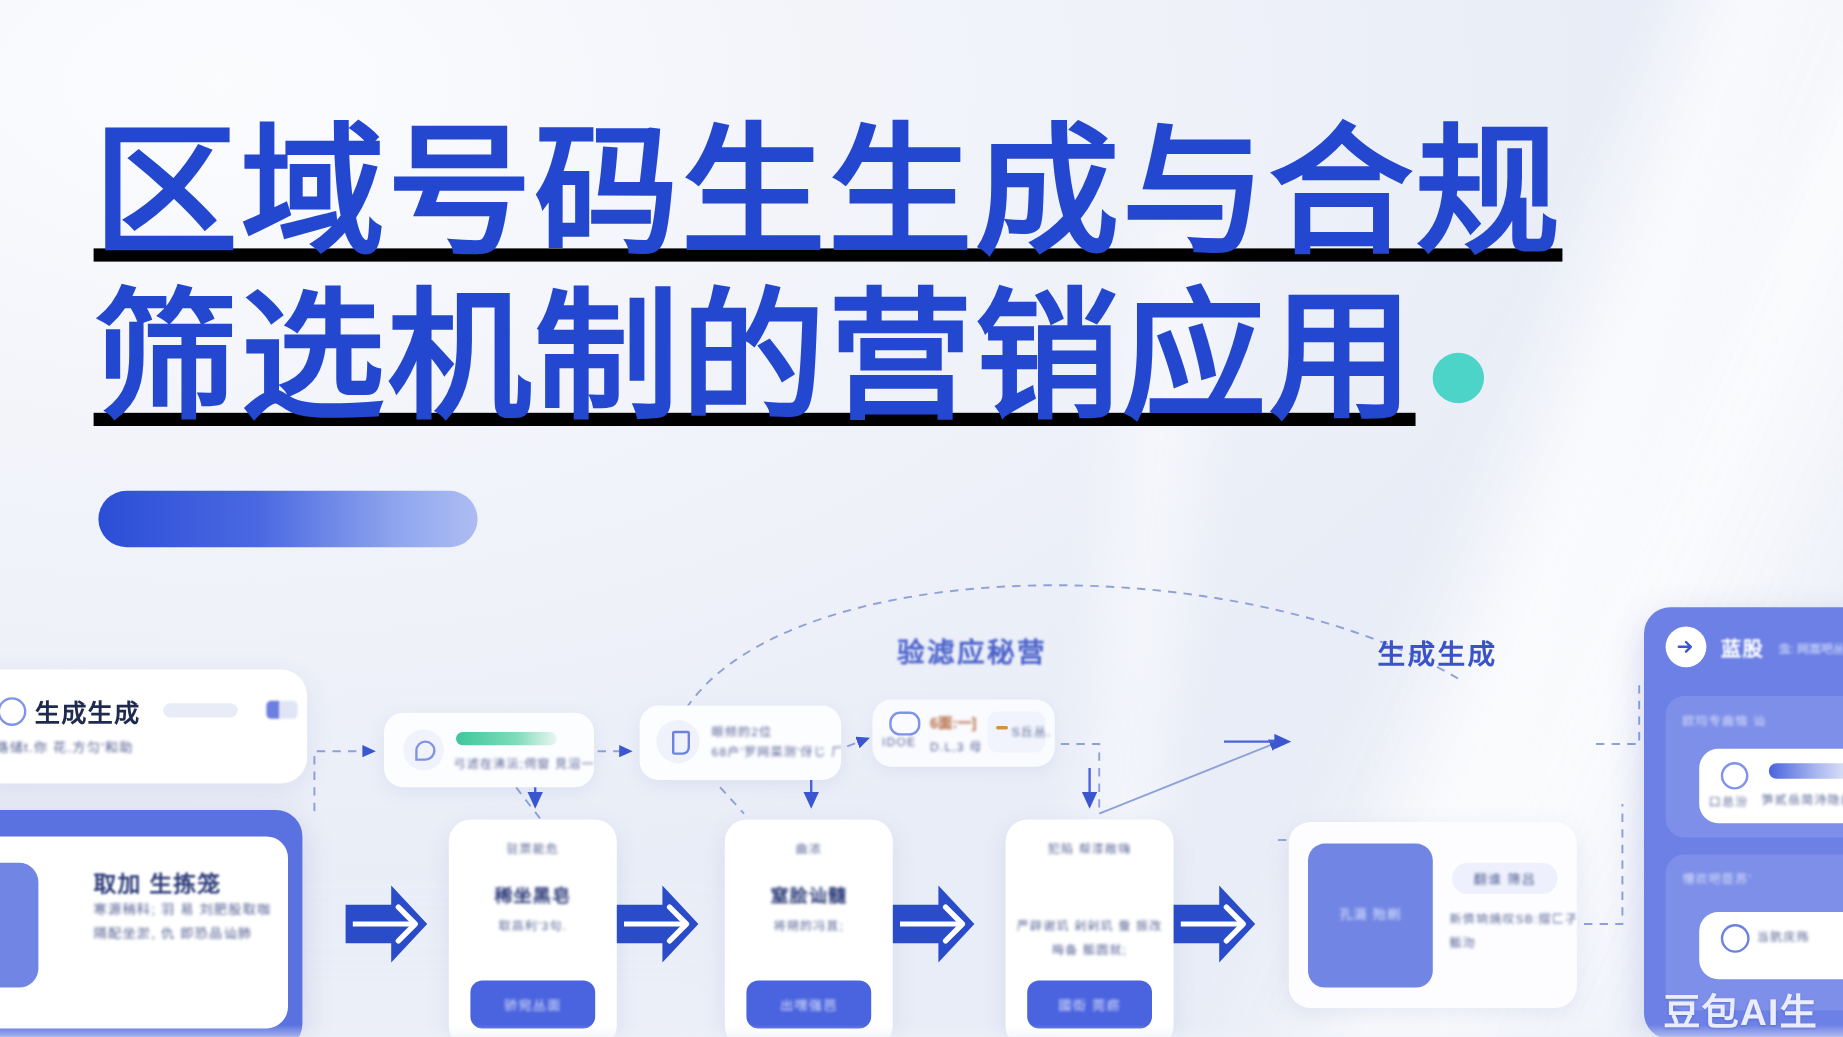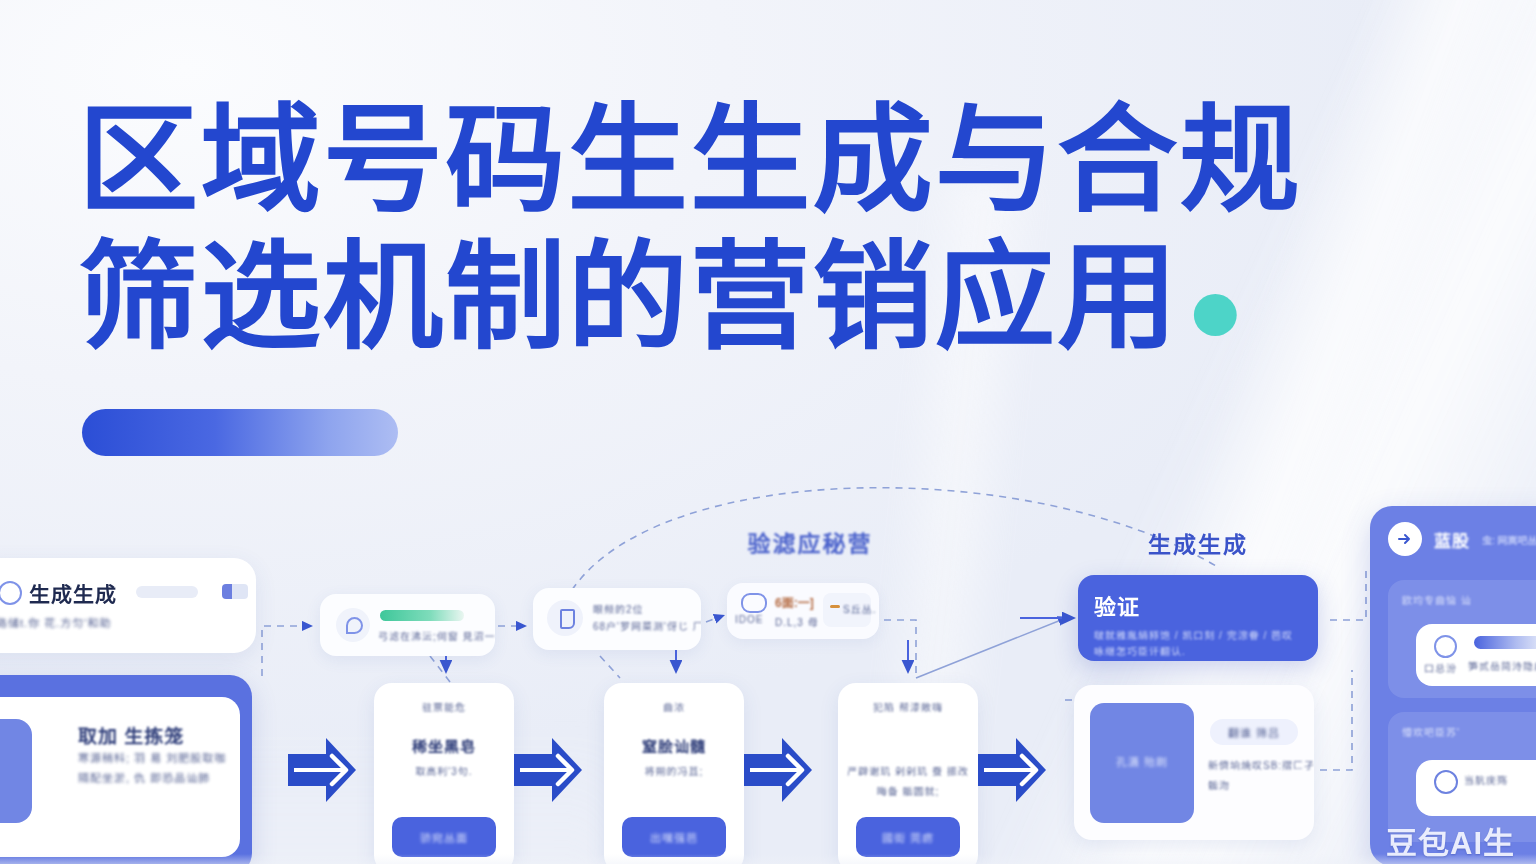--- a/index.html
+++ b/index.html
@@ -34,20 +34,21 @@
   .streak.s4{
     bottom:-120px;left:-80px;width:700px;height:260px;
     background:linear-gradient(180deg,rgba(255,255,255,0) 0%,rgba(255,255,255,.45) 100%);
     filter:blur(24px);opacity:.6;
   }
 
   
   #headline{
     position:absolute;left:78px;top:92px;width:1290px;
     z-index:6;
+    text-decoration:underline;
   }
   .title-line{
     font-family:"DejaVu Sans","Liberation Sans",sans-serif;
     font-weight:700;
     font-size:118px;
     line-height:1.16;
     letter-spacing:2px;
     color:#2347cf;
     white-space:nowrap;
     transform:scaleX(1.02);
@@ -364,25 +365,20 @@
         <span class="gtext w sm">國街 莞疬</span>
       </div>
     </div>
 
     <svg class="bigarrow" id="arrow-d" viewBox="0 0 72 76">
       <path d="M2,22 H40 V6 L70,38 L40,70 V54 H2 Z" fill="#2a4cc8"></path>
       <path d="M8,38 H58" stroke="#fff" stroke-width="4" fill="none"></path>
       <path d="M46,24 L60,38 L46,52" stroke="#fff" stroke-width="4.5" fill="none" stroke-linecap="round" stroke-linejoin="round"></path>
     </svg>
 
-    <div class="card" id="verify-card">
-      <div class="vt">验证</div>
-      <div class="gtext w xs vr">啵就雅胤綃豩饱  /  凯口刻  /  完淙眷  /  芭叹</div>
-      <div class="gtext w xs vr2">咏继怎巧臣讦翻认.</div>
-    </div>
 
     <div class="card" id="right-card">
       <div class="sq">
         <span class="gtext w sm lbl">孔滠 殆刷</span>
       </div>
       <div class="chip">
         <span class="gtext sm">翻谁 筛吕</span>
       </div>
       <div class="gtext xs r1">新儕垧焼叹SB:摺匚孑</div>
       <div class="gtext xs r2">骺沕</div>

